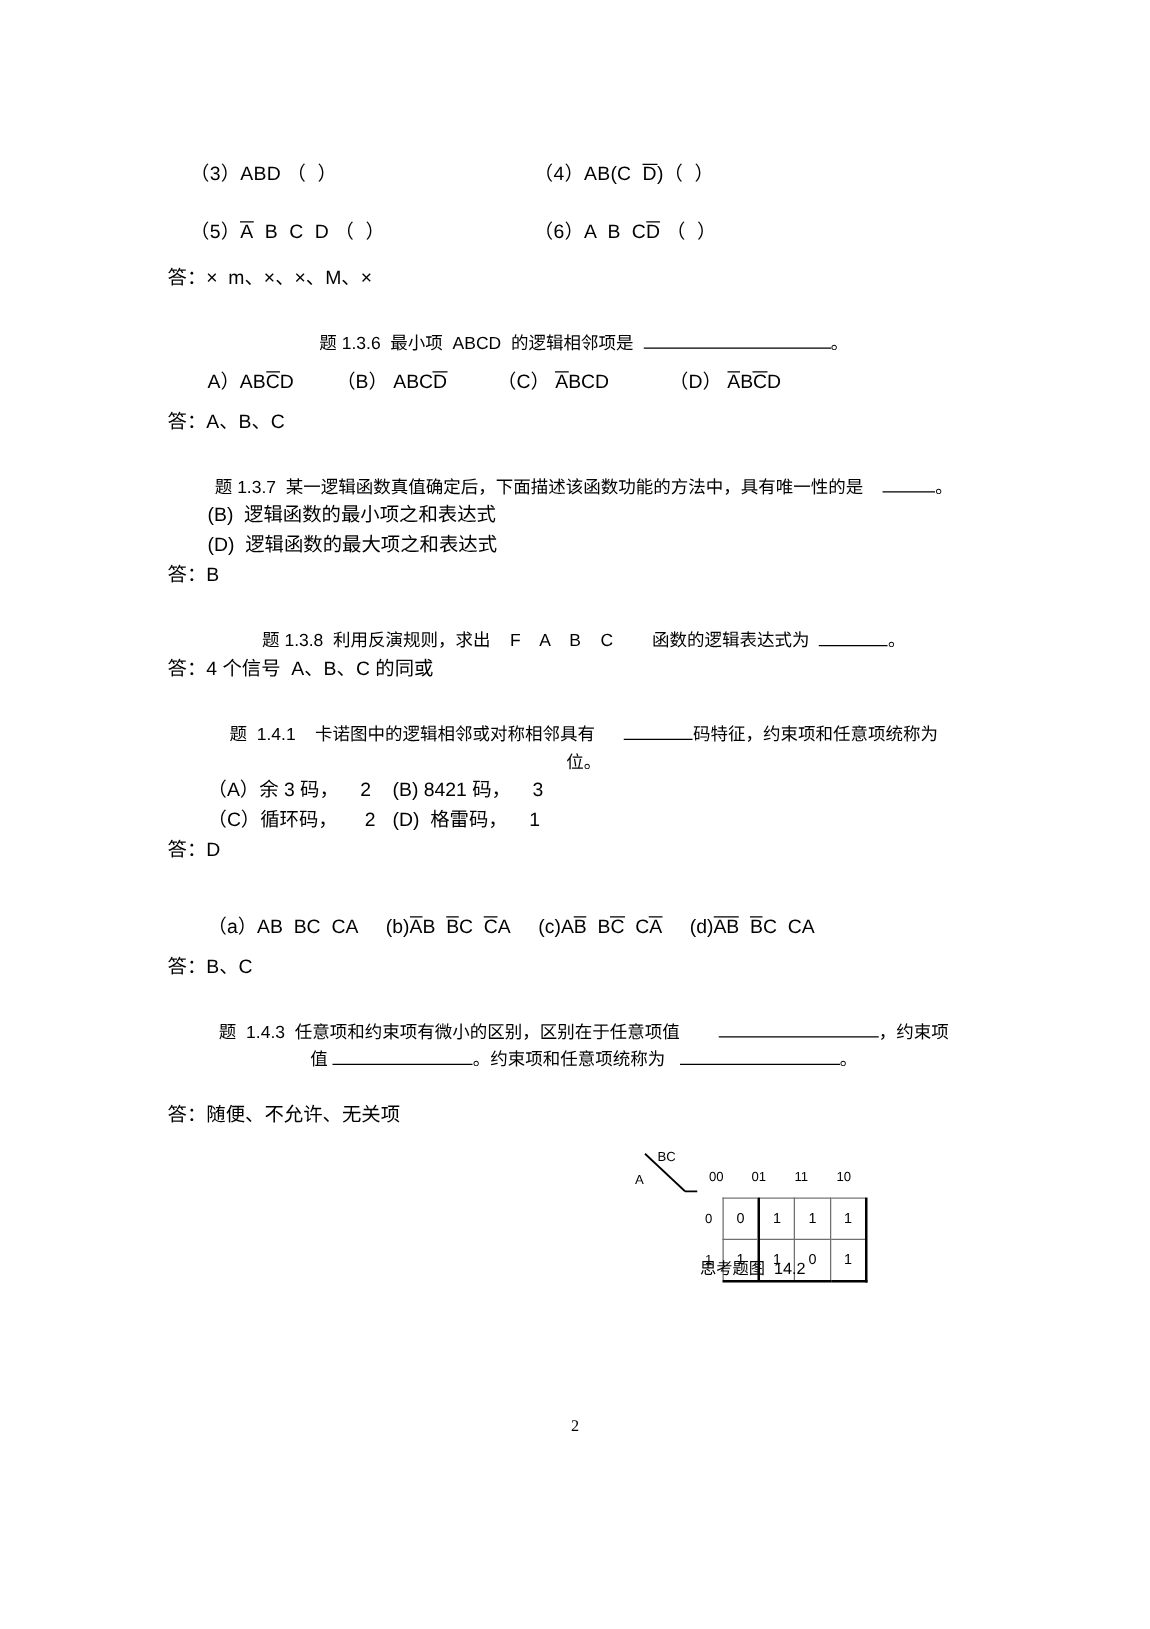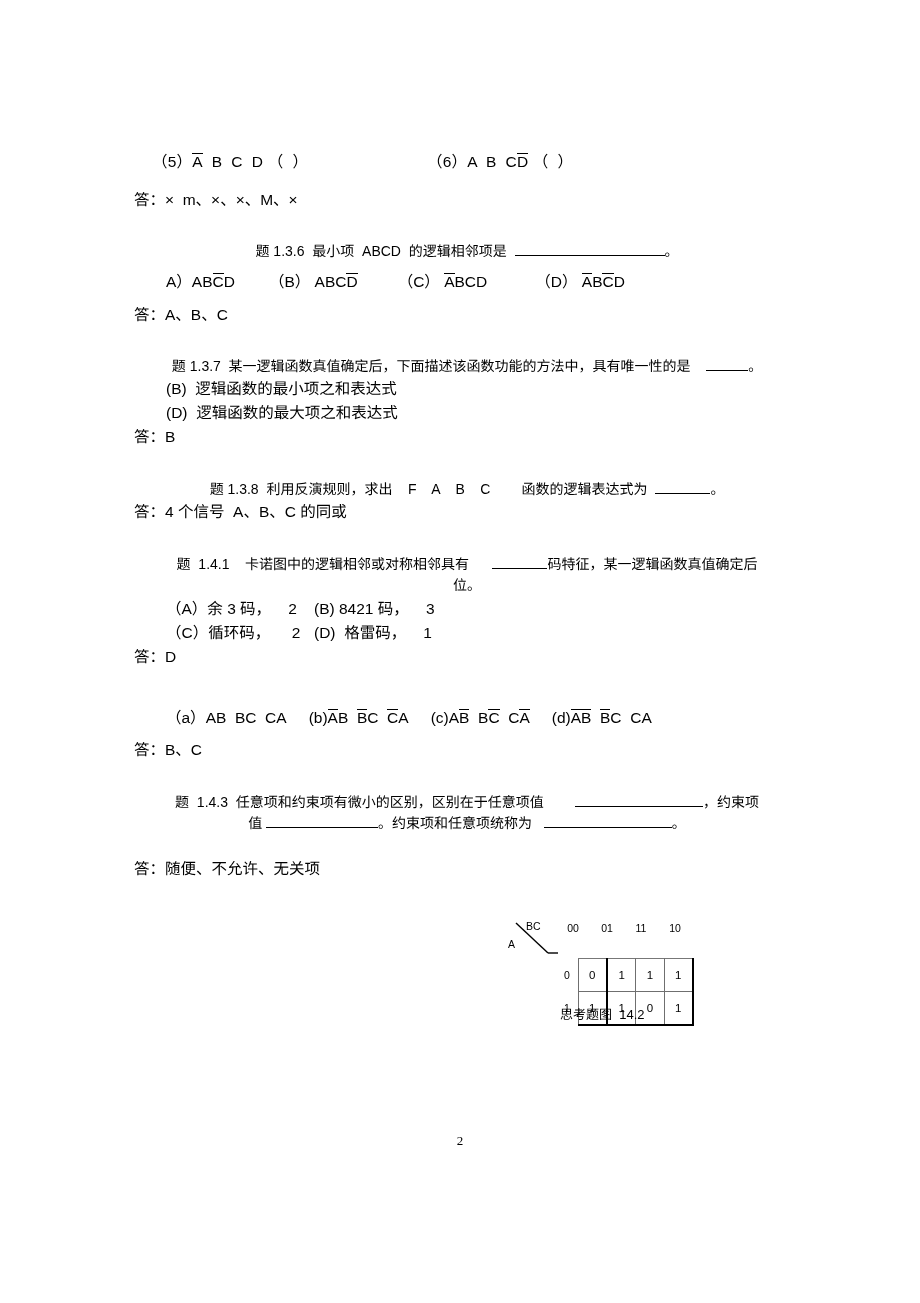--- a/index.html
+++ b/index.html
@@ -124,21 +124,21 @@
     position: absolute;
     left: 10px;
     top: 0px;
     width: 44px;
     height: 34px;
   }
   .kmap-colhead {
     display: flex;
     position: absolute;
     left: 52px;
-    top: 0;
+    top: 14px;
   }
   .kmap-colhead div {
     width: 34px;
     text-align: center;
     font-size: 10.5px;
   }
   table.ktable {
     border-collapse: collapse;
     margin-left: 52px;
     margin-top: 0px;
@@ -179,20 +179,24 @@
     font-family: "Liberation Serif", "DejaVu Serif", serif;
   }
 </style>
 </head>
 <body>
 
 <div class="page">
 
   <div class="body-col">
 
+    <div class="two-col indent-1">
+      <div class="c1 line"><span>（3）</span><span>ABD</span> <span>（  ）</span></div>
+      <div class="c2 line"><span>（4）</span><span>AB(C</span>  <span class="ovl">D</span><span>)</span><span>（  ）</span></div>
+    </div>
 
     <div class="gap-m"></div>
 
     <div class="two-col indent-1">
       <div class="c1 line"><span>（5）</span><span class="ovl">A</span><span>  B  C  D</span> <span>（  ）</span></div>
       <div class="c2 line"><span>（6）</span><span>A  B  C</span><span class="ovl">D</span> <span>（  ）</span></div>
     </div>
 
     <div class="gap-s"></div>
 
@@ -231,21 +235,21 @@
 
     <div class="ans">答：B</div>
 
     <div class="gap-l"></div>
 
     <div class="qline"><span>题 1.3.8  利用反演规则，求出</span>    <span>F    A    B    C</span>        <span>函数的逻辑表达式为</span>  <span class="blank w-md"></span><span>。</span></div>
     <div class="ans">答：4 个信号  A、B、C 的同或</div>
 
     <div class="gap-l"></div>
 
-    <div class="qline"><span>题  1.4.1    卡诺图中的逻辑相邻或对称相邻具有</span>      <span class="blank w-md"></span><span>码特征，某一逻辑函数真值确定后</span></div>
+    <div class="qline"><span>题  1.4.1    卡诺图中的逻辑相邻或对称相邻具有</span>      <span class="blank w-md"></span><span>码特征，约束项和任意项统称为</span></div>
     <div class="qline">位。</div>
 
     <div class="opt-row indent-2">
       <span class="o" style="width:148px">（A）余 3 码，    2</span>
       <span class="o">(B) 8421 码，    3</span>
     </div>
     <div class="opt-row indent-2">
       <span class="o" style="width:148px">（C）循环码，     2</span>
       <span class="o">(D)  格雷码，    1</span>
     </div>

